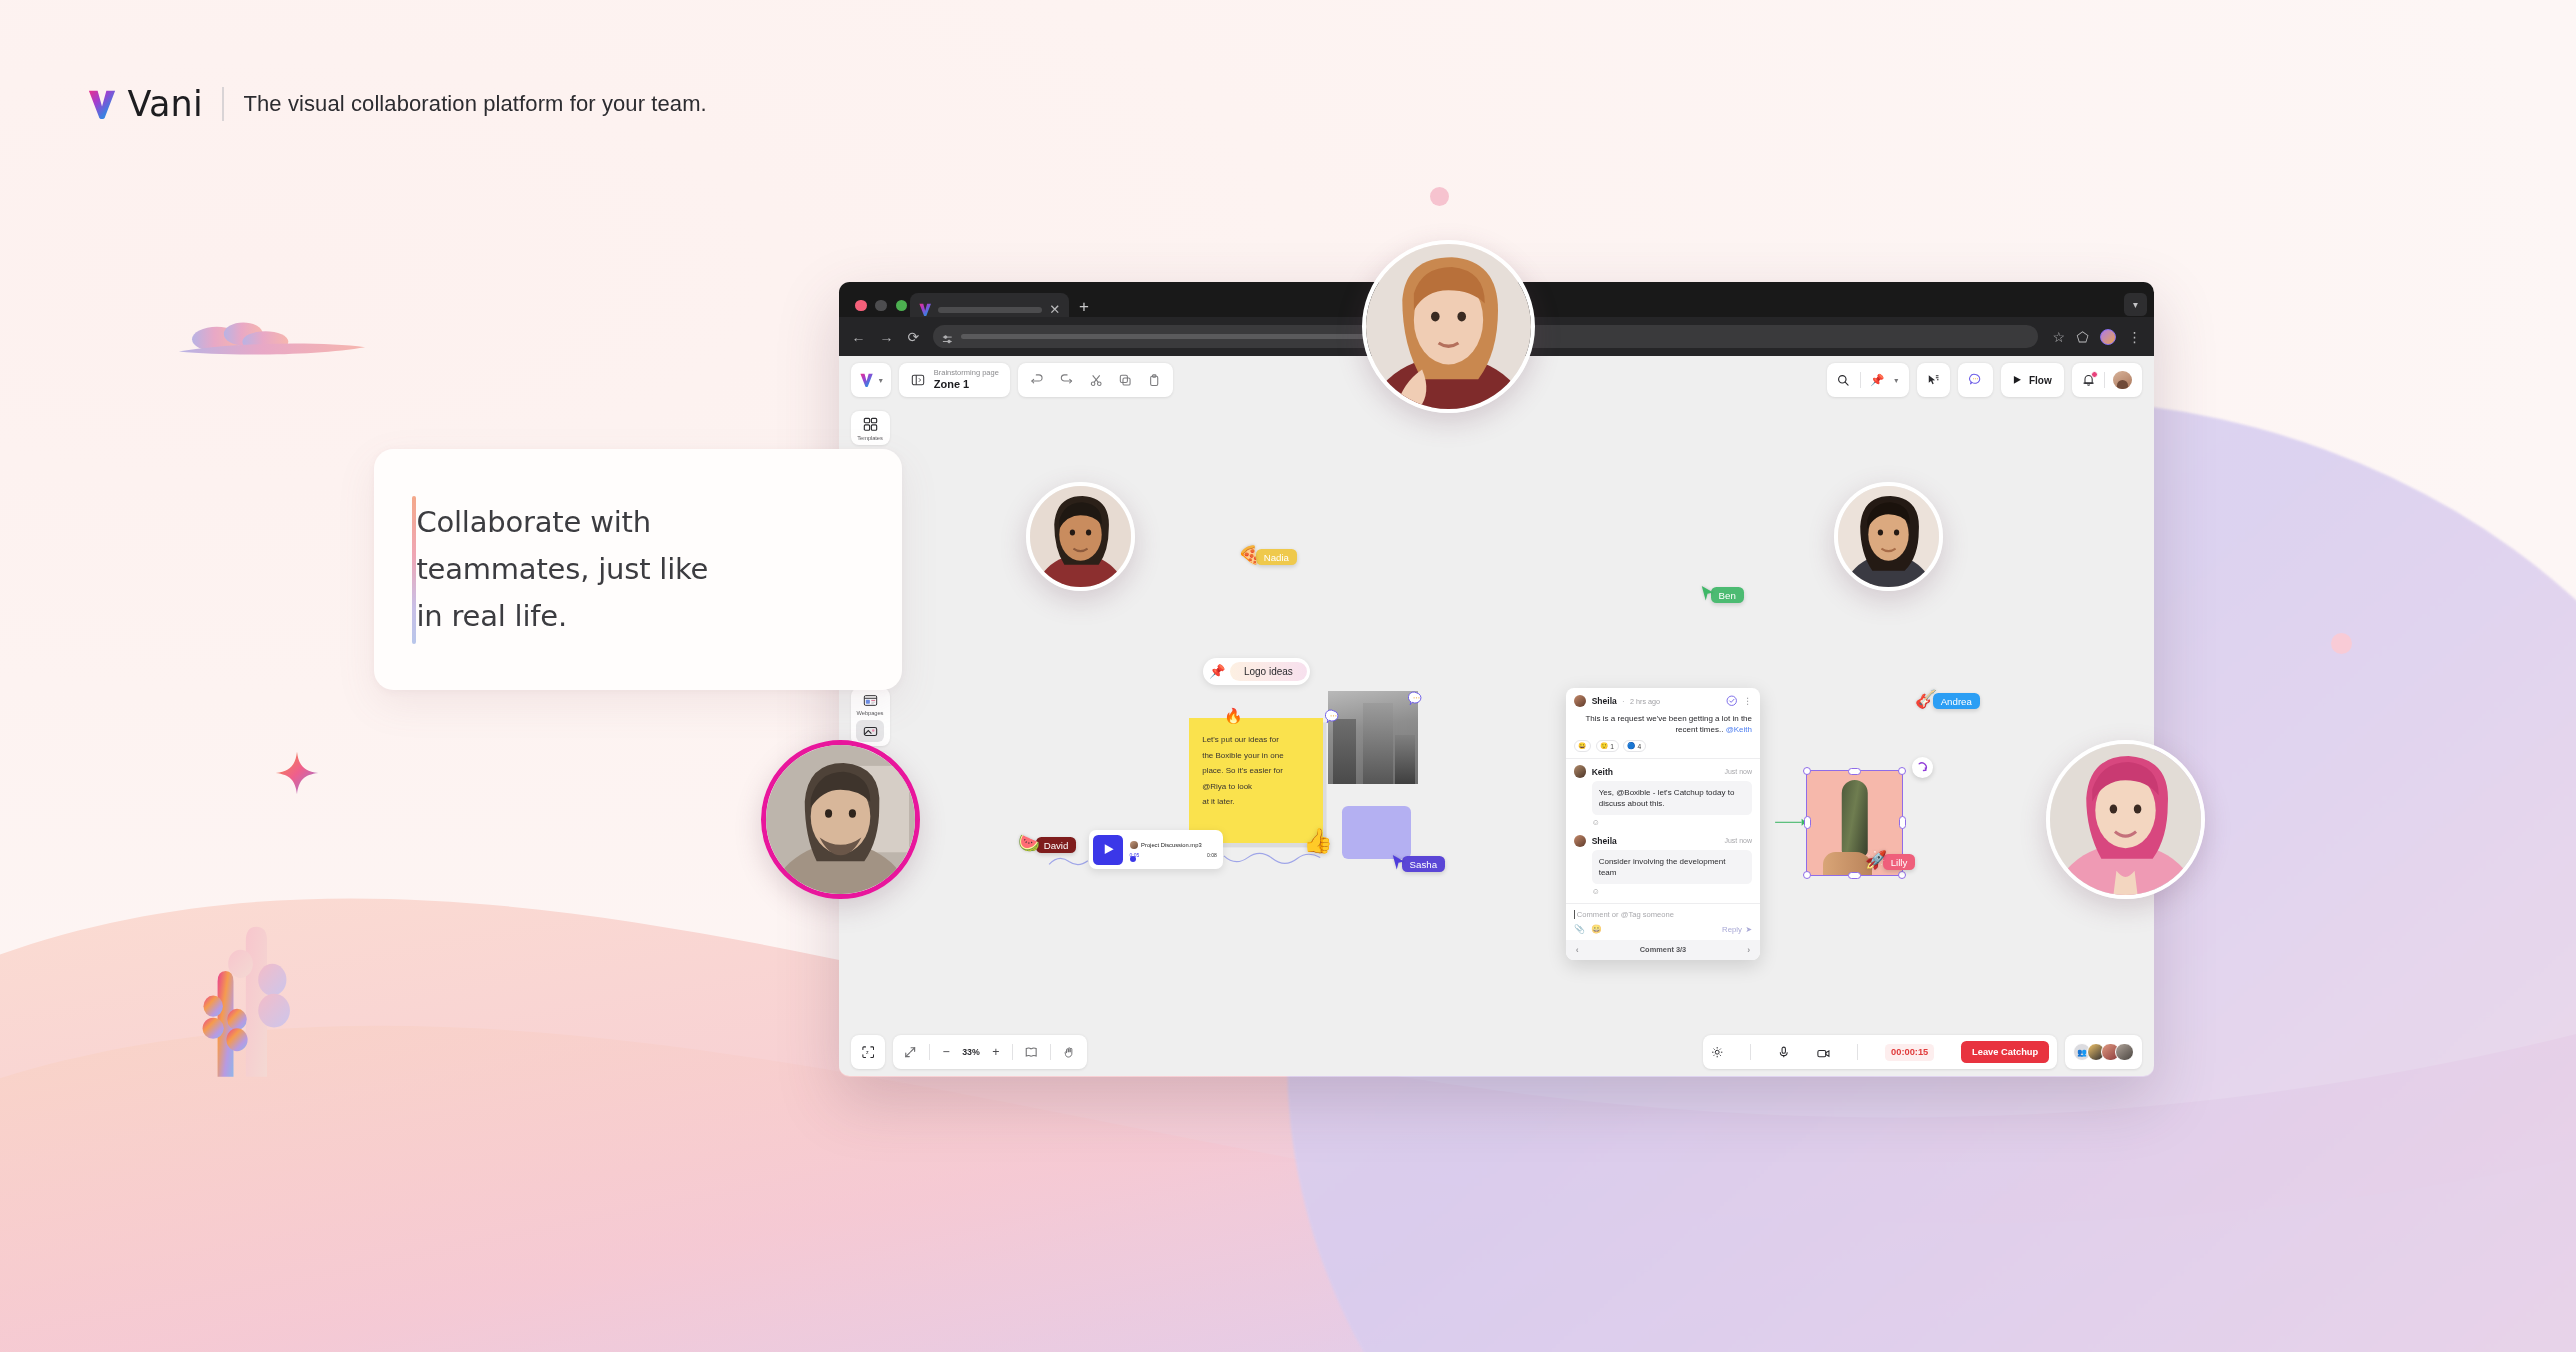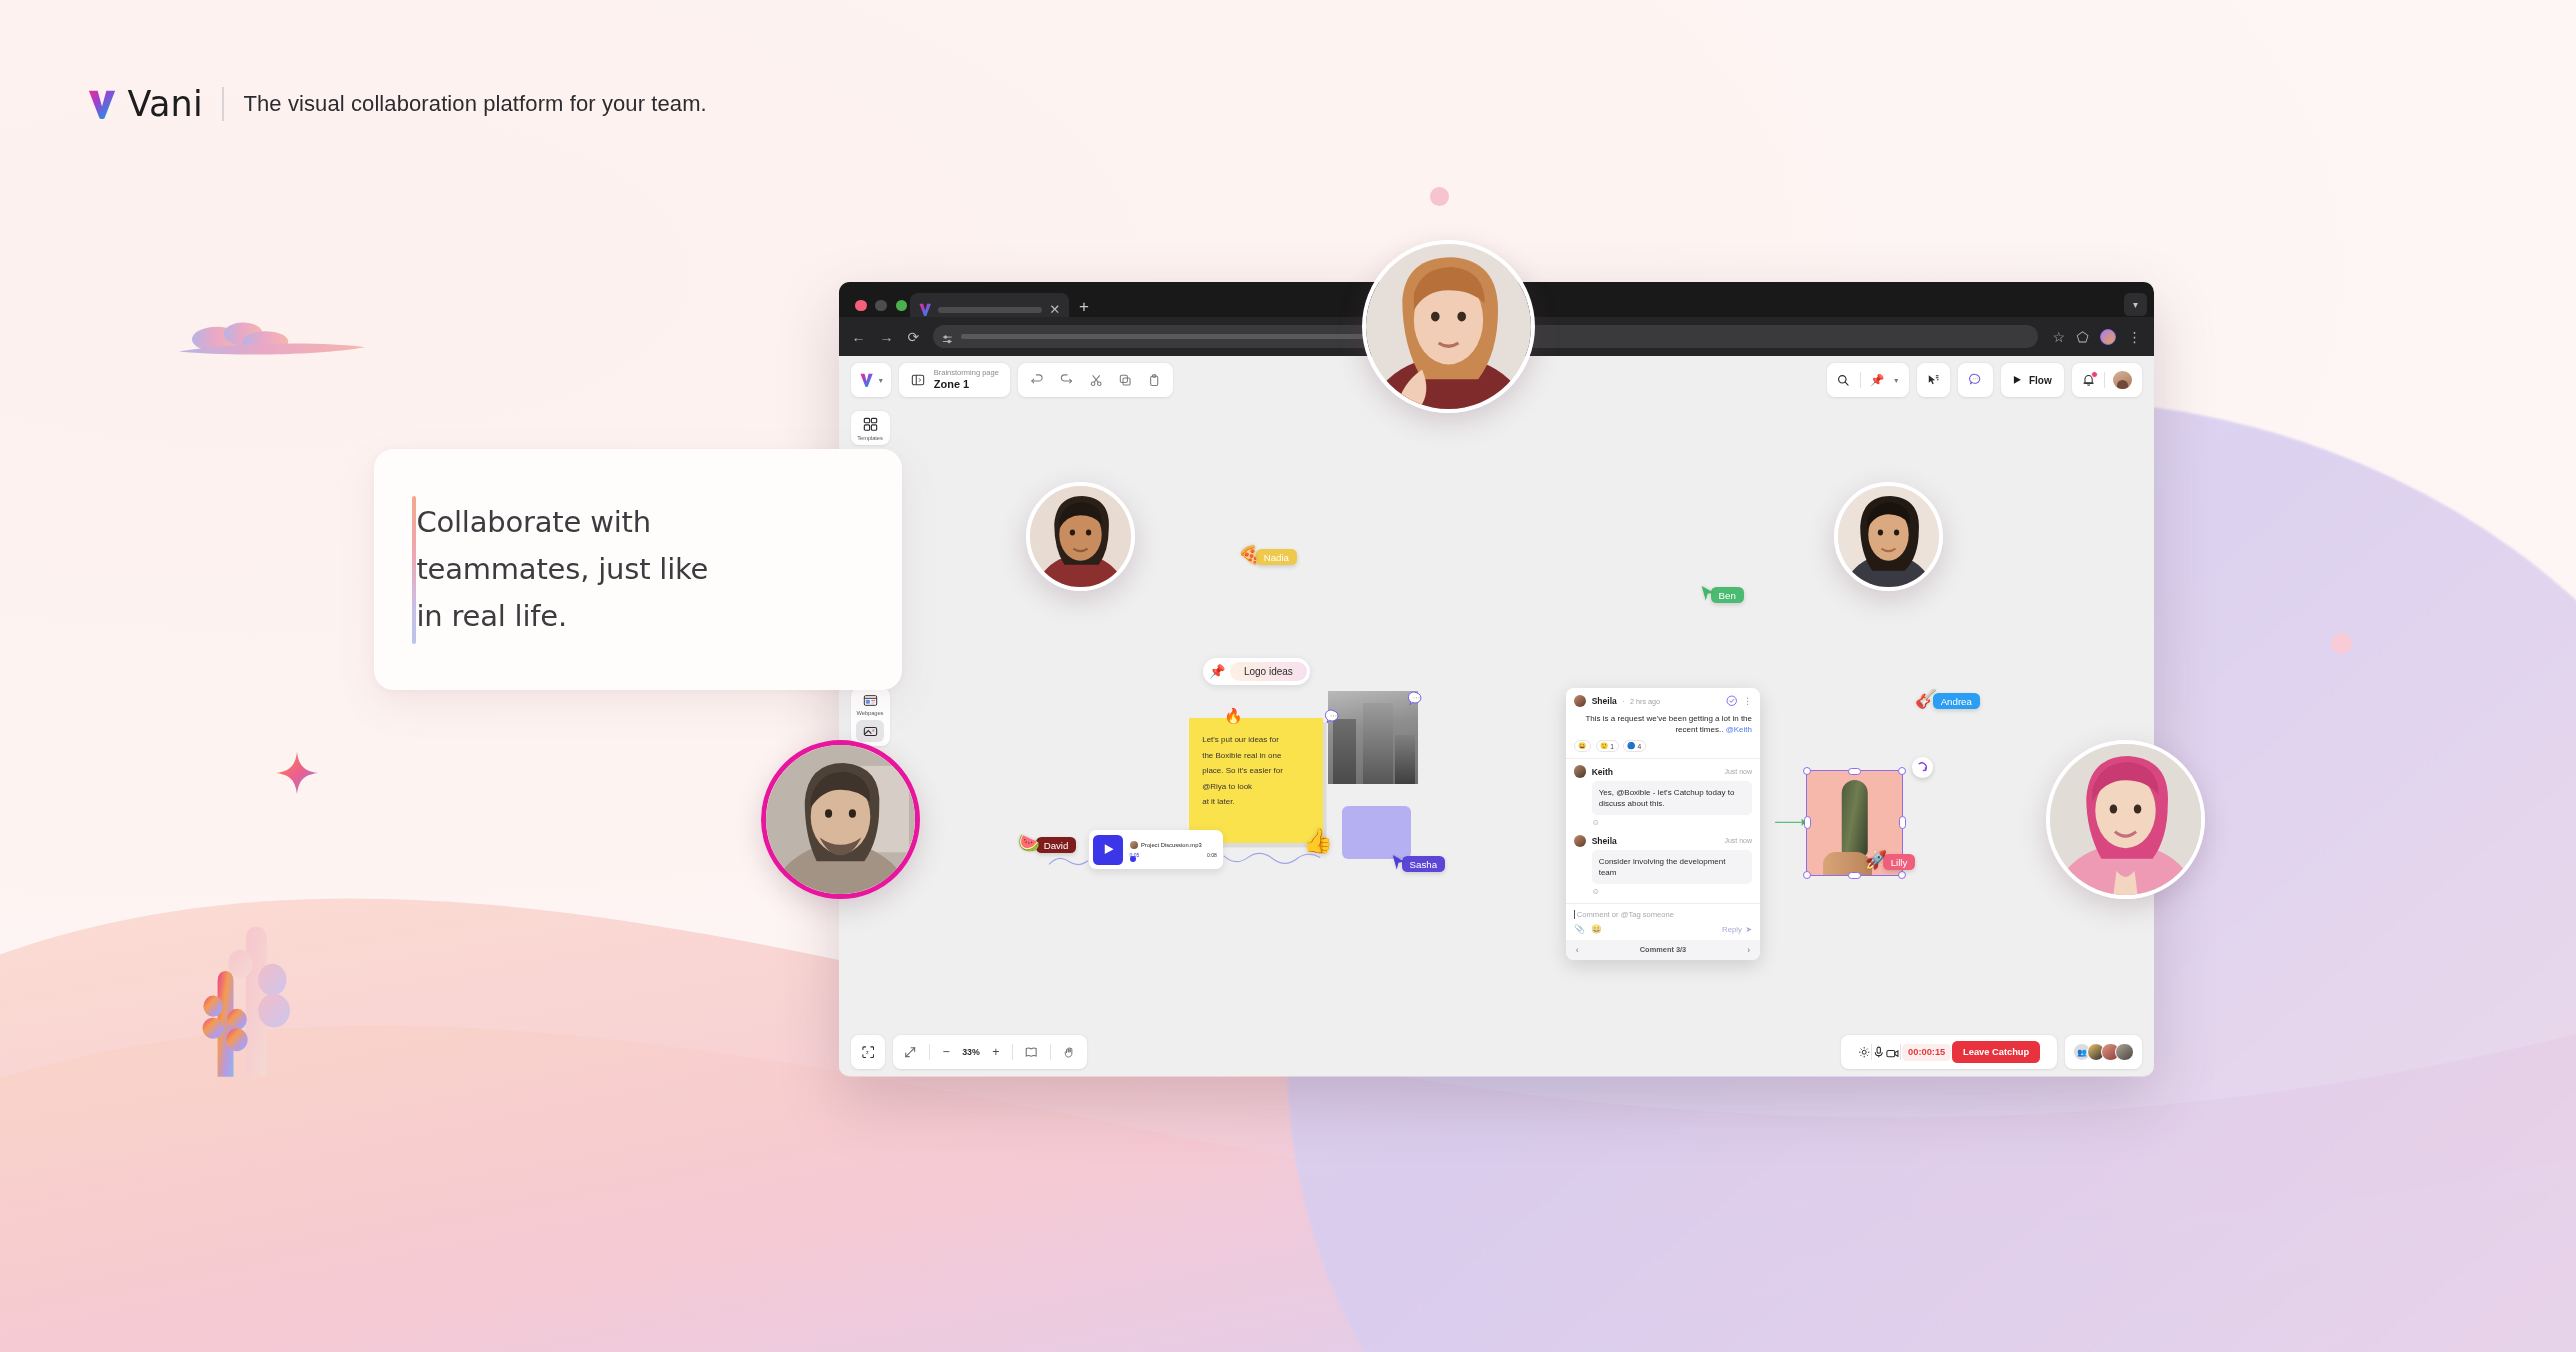--- a/index.html
+++ b/index.html
@@ -359,21 +359,21 @@
     position: absolute; left: 0; bottom: 0; width: 100%; height: 48px;
     display: flex; align-items: center; justify-content: space-between;
     padding: 0 12.4px;
   }
   .bb-left { display: flex; align-items: center; gap: 8px; }
   .bb-right { display: flex; align-items: center; gap: 8px; }
   .zoom-pill { padding: 0 11.5px; gap: 12.4px; }
   .zoom-pill .ic { width: 12.4px; height: 12.4px; opacity: .68; cursor: pointer; }
   .zoom-val { font-size: 8.8px; color: #2b2b2f; font-weight: 600; }
   .zoom-pm { font-size: 12.4px; color: #4a4a4e; line-height: 1; cursor: pointer; }
-  .call-pill { padding: 0 17px; gap: 1px; border-radius: 8px; }
+  .call-pill { padding: 0 8px; gap: 27px; border-radius: 8px; }
   .call-timer { font-size: 9.3px; color: #e03b3b; font-weight: 600;
     background: #fdeeee; padding: 3.5px 6.2px; border-radius: 4.4px; }
   .leave-btn {
     background: #e8333f; color: #fff; font-size: 9.3px; font-weight: 600;
     border: none; border-radius: 5.3px; padding: 6.2px 10.6px; cursor: pointer;
   }
   .people-pill { padding: 0 8px; gap: 0; }
   .people-stack { display: flex; align-items: center; }
   .pav { width: 18.5px; height: 18.5px; border-radius: 50%; border: 1.4px solid #fff;
     margin-left: -4.4px; }
@@ -779,21 +779,21 @@
       </div>
 
       <div class="pin-chip" style="left:364px;top:254px">
         <span class="emo">📌</span>
         <span class="pin-label">Logo ideas</span>
       </div>
 
       <div class="sticky" style="left:350px;top:314px">
         <span class="sticky-fire">🔥</span>
         <p>Let's put our ideas for</p>
-        <p>the Boxible real in one</p>
+        <p>the Boxible your in one</p>
         <p>place. So it's easier for</p>
         <p>@Riya to look</p>
         <p> at it later.</p>
         <span class="sticky-thumb">👍</span>
         <span class="sticky-react">
           <span>👍</span>
           <span>3</span>
         </span>
       </div>
       <span class="bubble-ic" style="left:486px;top:305px">

